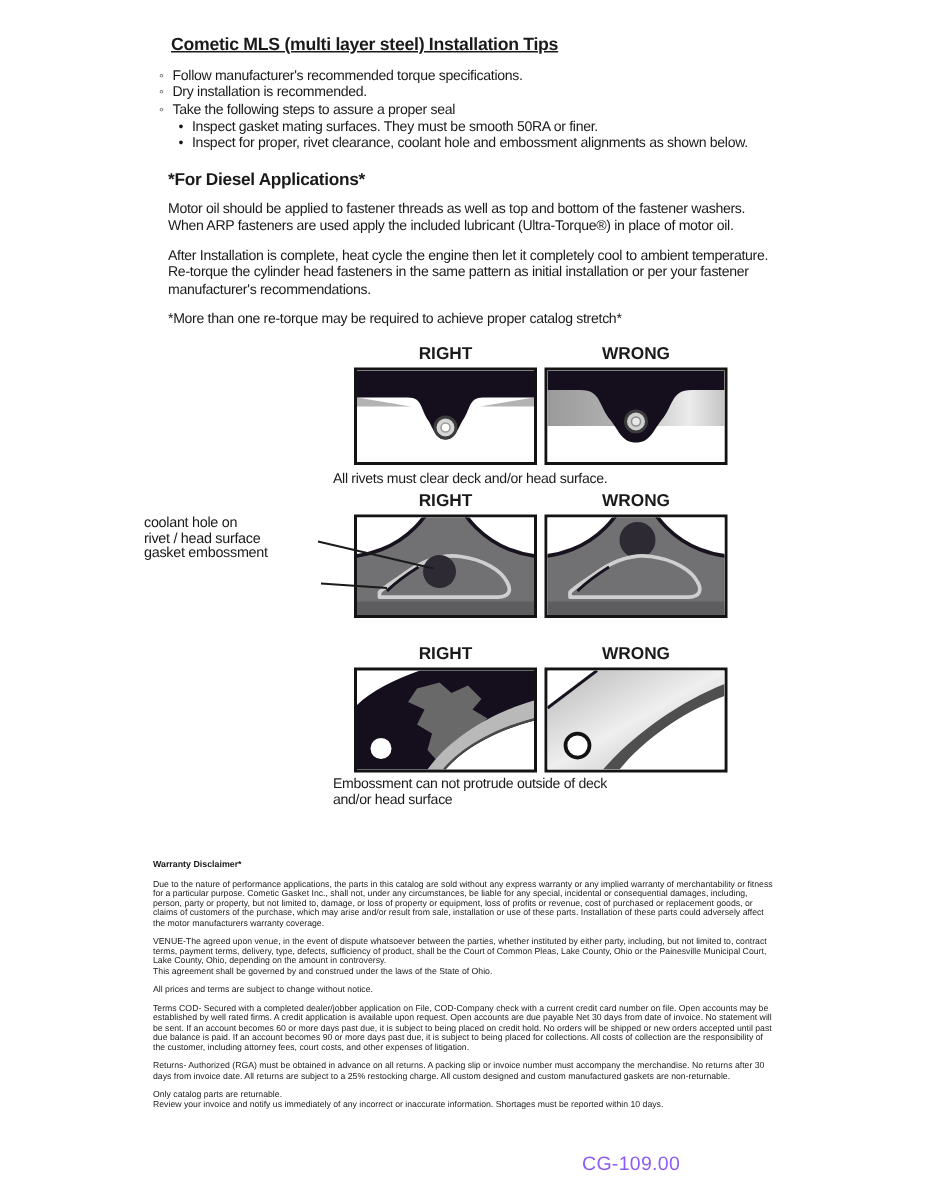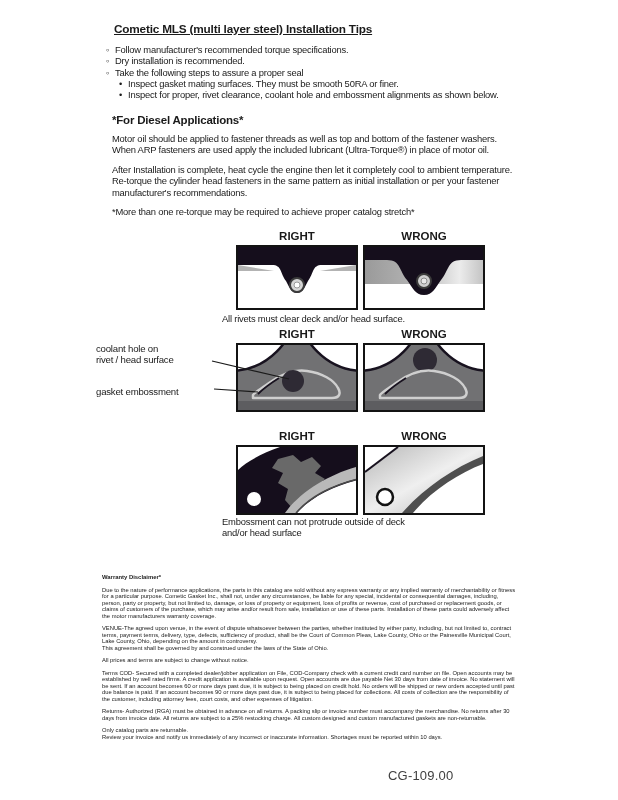--- a/index.html
+++ b/index.html
@@ -26,29 +26,29 @@
   .frame{position:absolute;border:2px solid #131313;width:118px;background:#fff;line-height:0;}
   .r1f{top:245px;} .r2f{top:343px;} .r3f{top:445px;}
   svg{display:block;}
 
   .caption{position:absolute;left:222px;font-size:9.4px;letter-spacing:-0.2px;}
   .cap1{top:313px;} .cap2{top:414px;} .cap3{top:516px;line-height:11px;}
 
   .sidelabel{position:absolute;text-align:left;font-size:9.6px;letter-spacing:-0.2px;
              line-height:10.8px;}
   .lbl-coolant{left:96px;top:344px;width:114px;}
-  .lbl-emboss{left:96px;top:387px;width:114px;}
+  .lbl-emboss{left:96px;top:364px;width:114px;}
   .leaders{position:absolute;left:100px;top:340px;pointer-events:none;}
 
   .legal{position:absolute;left:102px;top:574px;width:416px;font-size:5.8px;line-height:6.5px;}
   .legal h3{font-size:5.9px;margin:0 0 6px 0;}
   .legal p{margin:0 0 6px 0;}
   .legal p.tight{margin-bottom:0;}
 
-  .footer-code{position:absolute;left:388px;top:768px;font-size:13px;color:#404040;
+  .footer-code{position:absolute;left:388px;top:768px;font-size:13px;color:#8b5cf6;
                letter-spacing:0.2px;}
 </style>
 </head>
 <body>
 
 <div id="page">
 
   <h1 id="title">Cometic MLS (multi layer steel) Installation Tips</h1>
 
   <ul class="tips">

